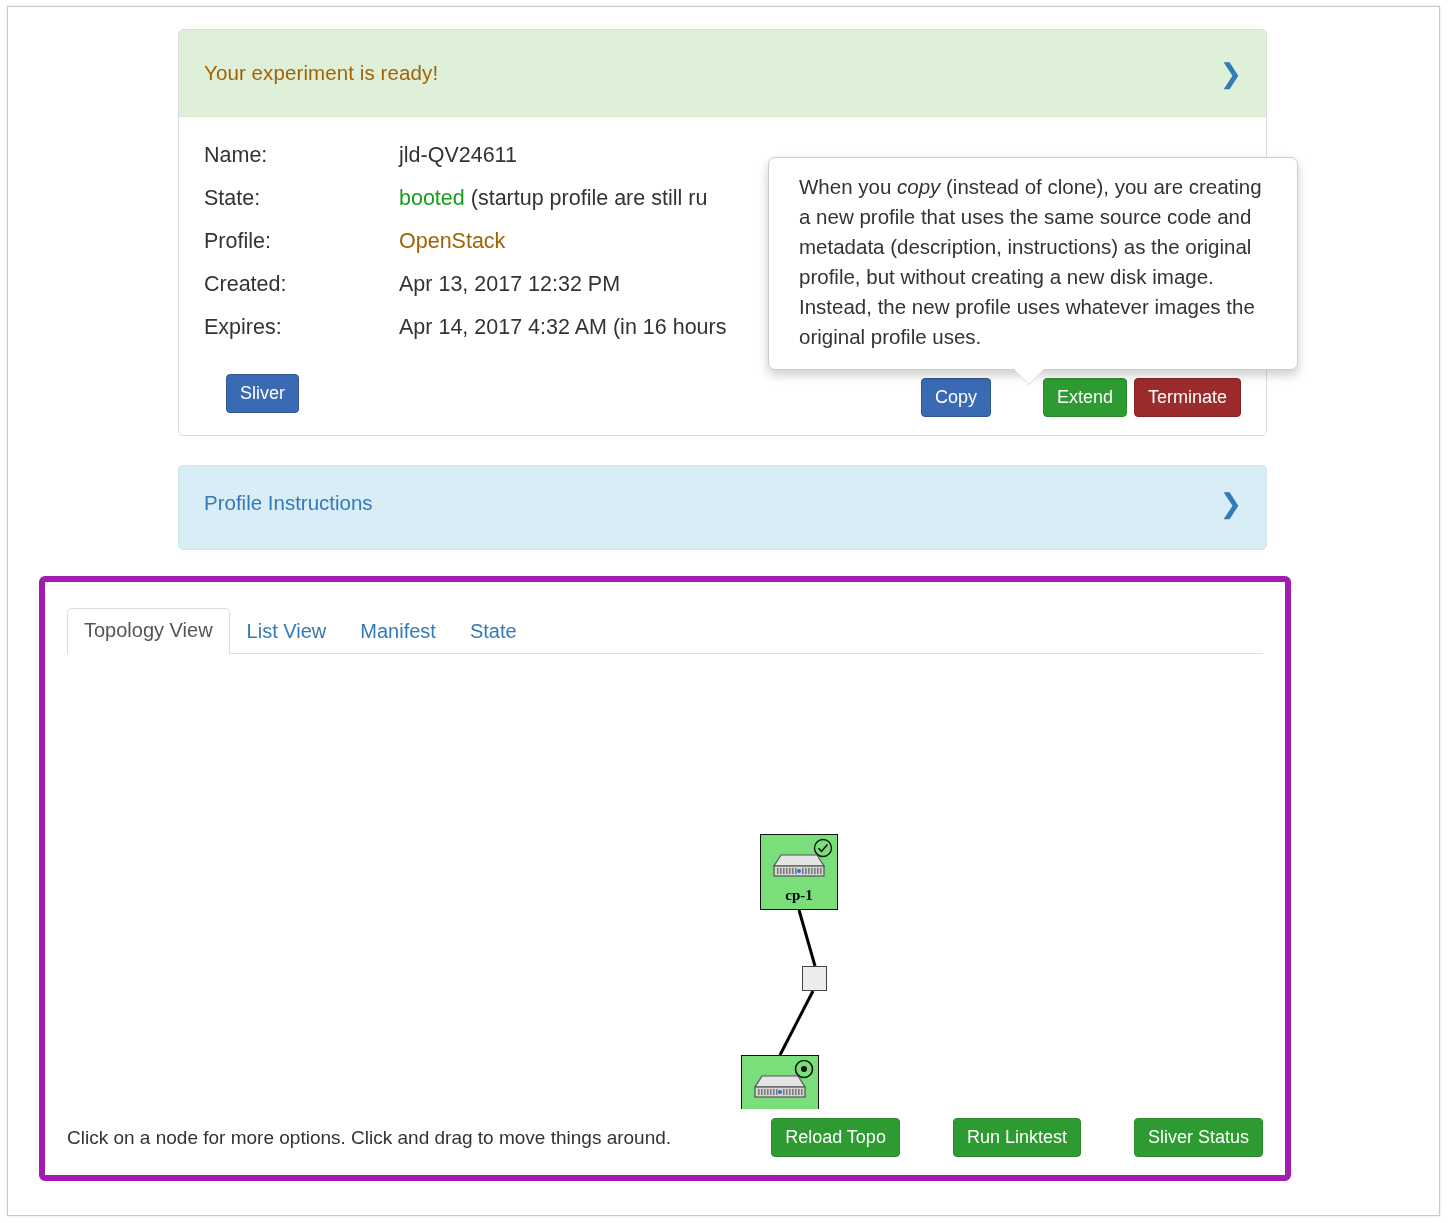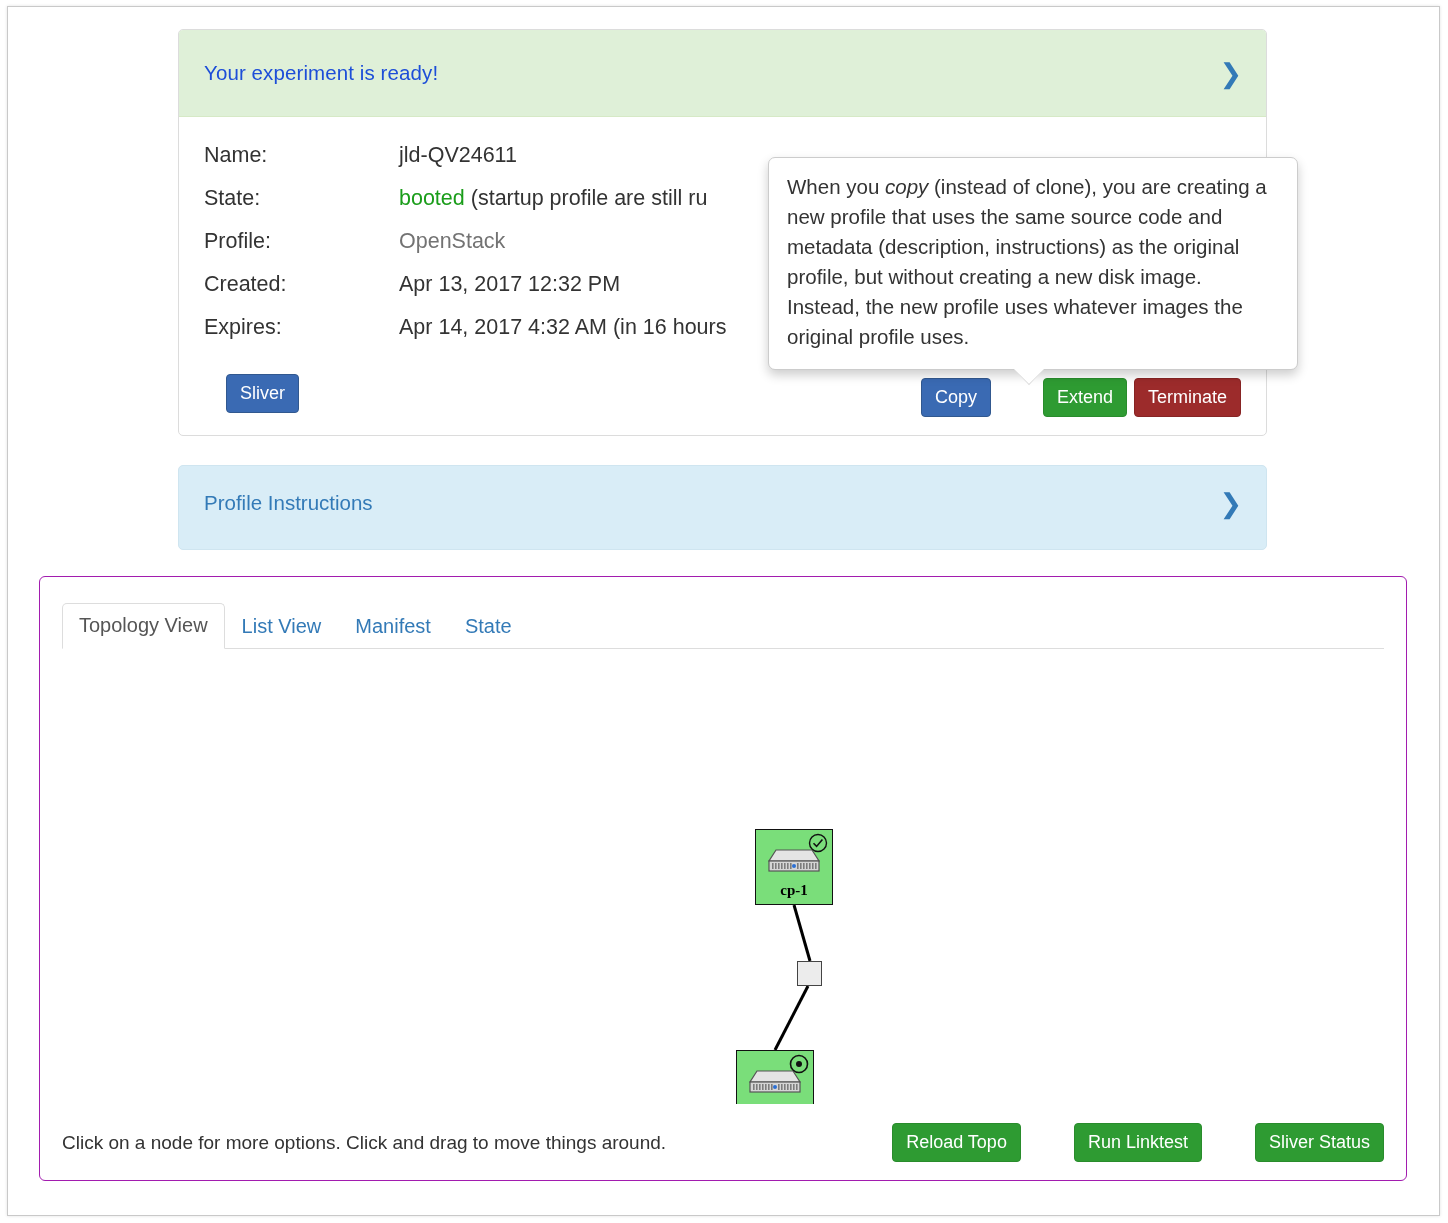--- a/index.html
+++ b/index.html
@@ -53,21 +53,21 @@
     height: 87px;
     display: flex;
     align-items: center;
     justify-content: space-between;
     padding: 0 24px 0 25px;
     box-sizing: border-box;
     cursor: pointer;
   }
   .exp-head-title {
     font-size: 20.5px;
-    color: #1d4ed8;
+    color: #a16207;
     letter-spacing: 0.1px;
   }
   .chev {
     color: #337ab7;
     font-size: 27px;
     font-weight: bold;
     line-height: 1;
     font-family: "DejaVu Sans", sans-serif;
   }
   .exp-body {
@@ -80,21 +80,21 @@
     height: 43px;
     font-size: 21.5px;
     color: #333;
   }
   .kv-key {
     width: 195px;
     flex: 0 0 195px;
     color: #333;
   }
   .kv-val { white-space: nowrap; }
-  .kv-val a { color: #737373; text-decoration: none; text-align: right; }
+  .kv-val a { color: #a16207; text-decoration: none; text-align: right; }
   .state-ok { color: #1a9d1a; }
 
   .btn {
     display: inline-block;
     border: 1px solid transparent;
     border-radius: 4px;
     font-size: 18px;
     line-height: 1;
     padding: 9px 13px 10px 13px;
     color: #ffffff;
@@ -123,21 +123,21 @@
   
   .popover {
     position: absolute;
     left: 768px;
     top: 157px;
     width: 530px;
     background: #ffffff;
     border: 1px solid #cccccc;
     border-radius: 7px;
     box-shadow: 0 5px 11px rgba(0,0,0,0.2);
-    padding: 14px 20px 17px 18px;
+    padding: 14px 20px 17px 30px;
     box-sizing: border-box;
     z-index: 60;
     font-size: 20.5px;
     line-height: 30px;
     color: #333;
   }
   .popover em { font-style: italic; }
   .popover .tail-outer,
   .popover .tail-inner {
     position: absolute;
@@ -176,23 +176,23 @@
   .pi-title {
     font-size: 20.5px;
     color: #337ab7;
   }
 
   
   .topo-card {
     position: absolute;
     left: 39px;
     top: 576px;
-    width: 1368px;
+    width: 1252px;
     height: 605px;
-    border: 1px solid #a21caf;
+    border: 6px solid #a21caf;
     border-radius: 6px;
     background: #ffffff;
     box-sizing: border-box;
   }
   .tabs {
     position: relative;
     height: 46px;
     margin: 25px 22px 0 22px;
     border-bottom: 1px solid #dddddd;
     display: flex;

